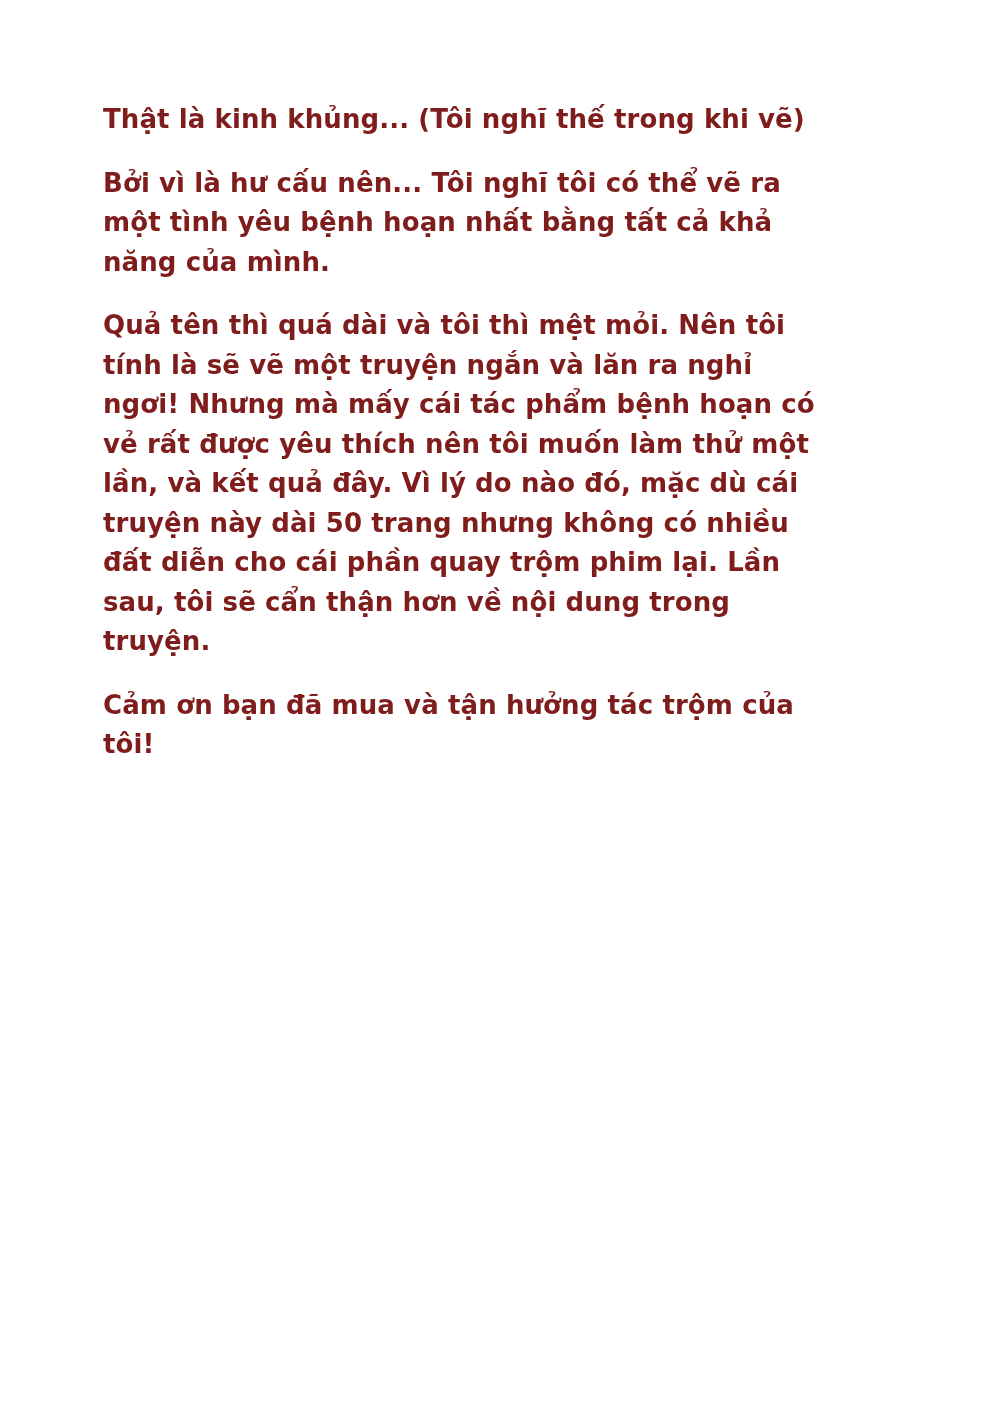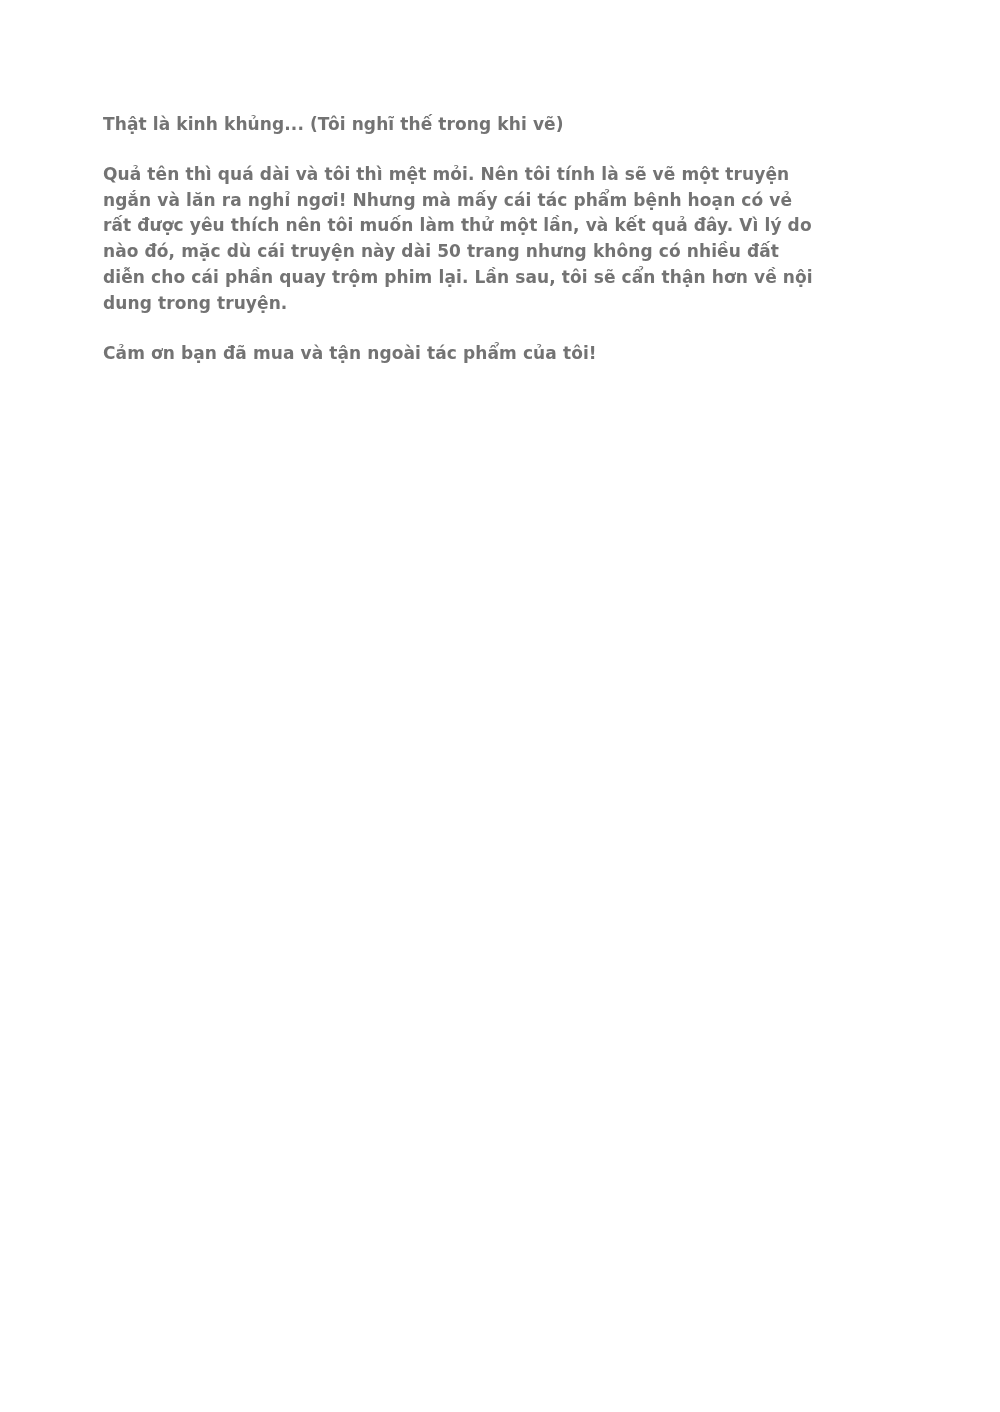--- a/index.html
+++ b/index.html
@@ -22,34 +22,35 @@
     box-sizing: border-box;
     overflow: hidden;
   }
   .afterword {
     position: absolute;
     left: 103px;
     top: 96px;
     width: 720px;
   }
   .para {
-    font-size: 17px;
+    font-size: 26px;
     line-height: 1.52;
     font-weight: 700;
     letter-spacing: 0.1px;
-    color: #737373;
-    margin: 16px 0 24px 0;
+    color: #7f1d1d;
+    margin: 4px 0 24px 0;
     white-space: pre-line;
   }
   .para:last-child {
     margin-bottom: 0;
   }
 </style>
 </head>
 <body>
 
 <div class="page">
   <div class="afterword">
     <p class="para">Thật là kinh khủng... (Tôi nghĩ thế trong khi vẽ)</p>
+    <p class="para">Bởi vì là hư cấu nên... Tôi nghĩ tôi có thể vẽ ra một tình yêu bệnh hoạn nhất bằng tất cả khả năng của mình.</p>
     <p class="para">Quả tên thì quá dài và tôi thì mệt mỏi. Nên tôi tính là sẽ vẽ một truyện ngắn và lăn ra nghỉ ngơi! Nhưng mà mấy cái tác phẩm bệnh hoạn có vẻ rất được yêu thích nên tôi muốn làm thử một lần, và kết quả đây. Vì lý do nào đó, mặc dù cái truyện này dài 50 trang nhưng không có nhiều đất diễn cho cái phần quay trộm phim lại. Lần sau, tôi sẽ cẩn thận hơn về nội dung trong truyện.</p>
-    <p class="para">Cảm ơn bạn đã mua và tận ngoài tác phẩm của tôi!</p>
+    <p class="para">Cảm ơn bạn đã mua và tận hưởng tác trộm của tôi!</p>
   </div>
 </div>
 
 </body></html>

